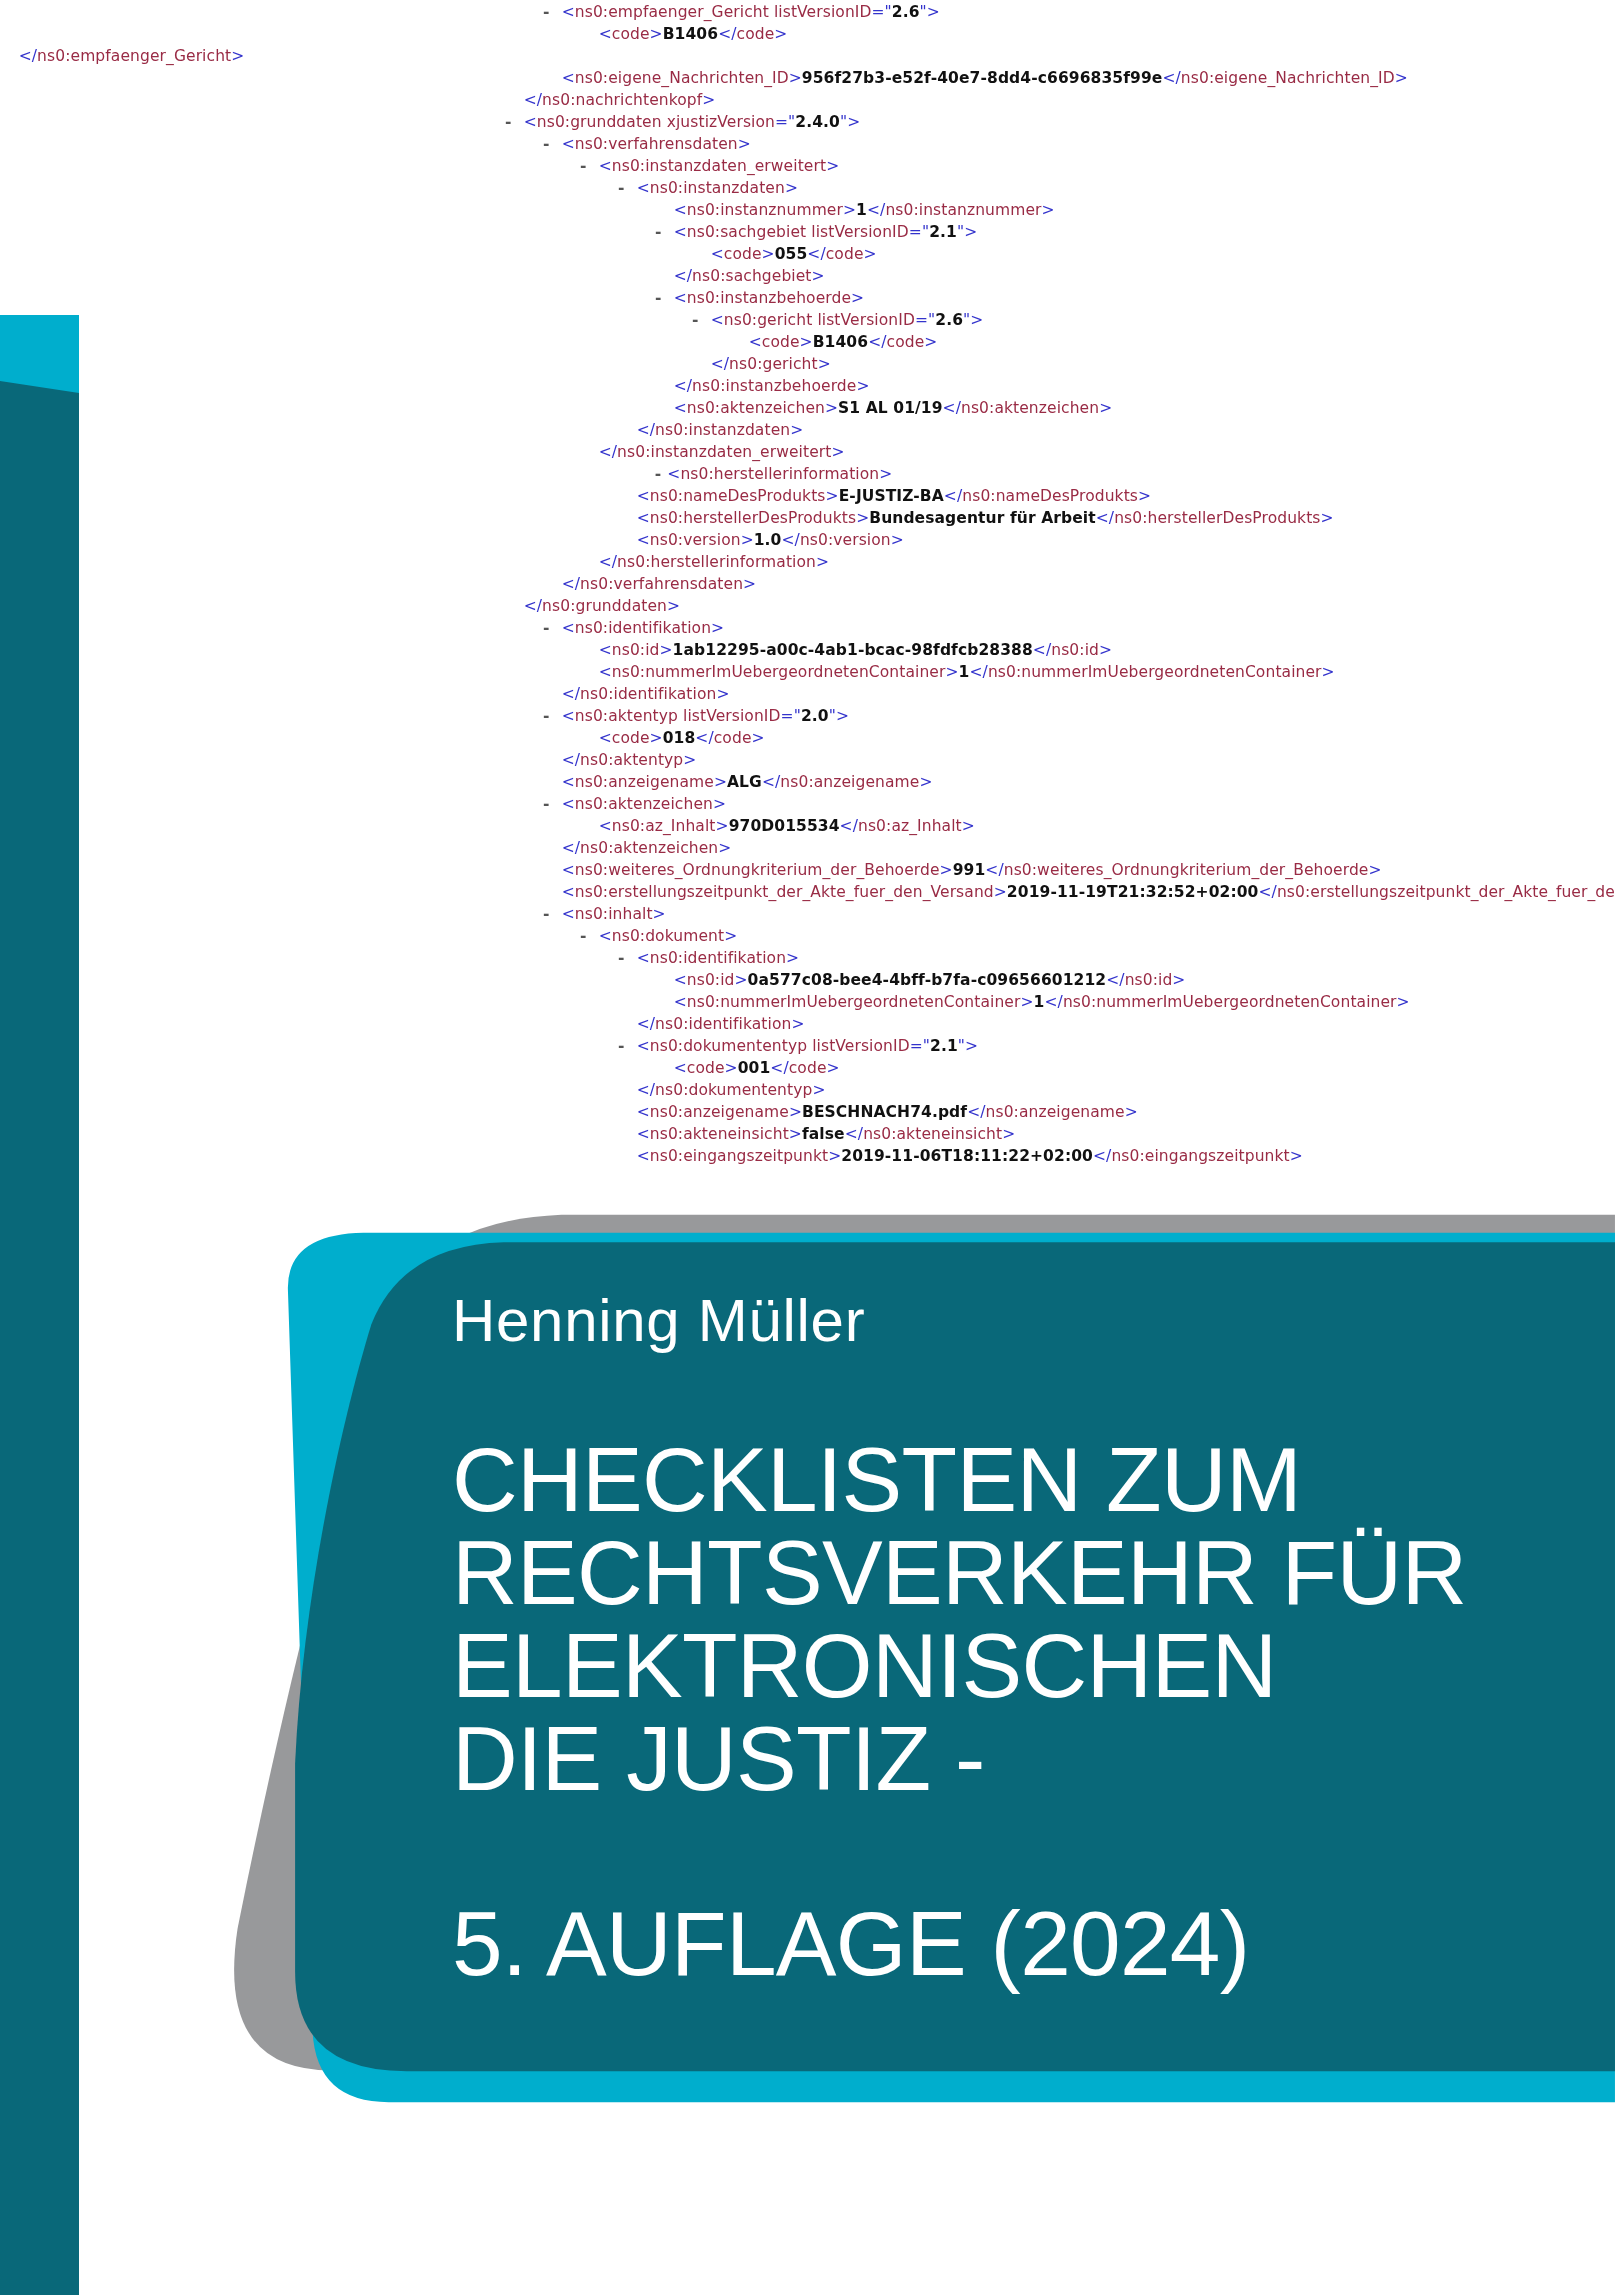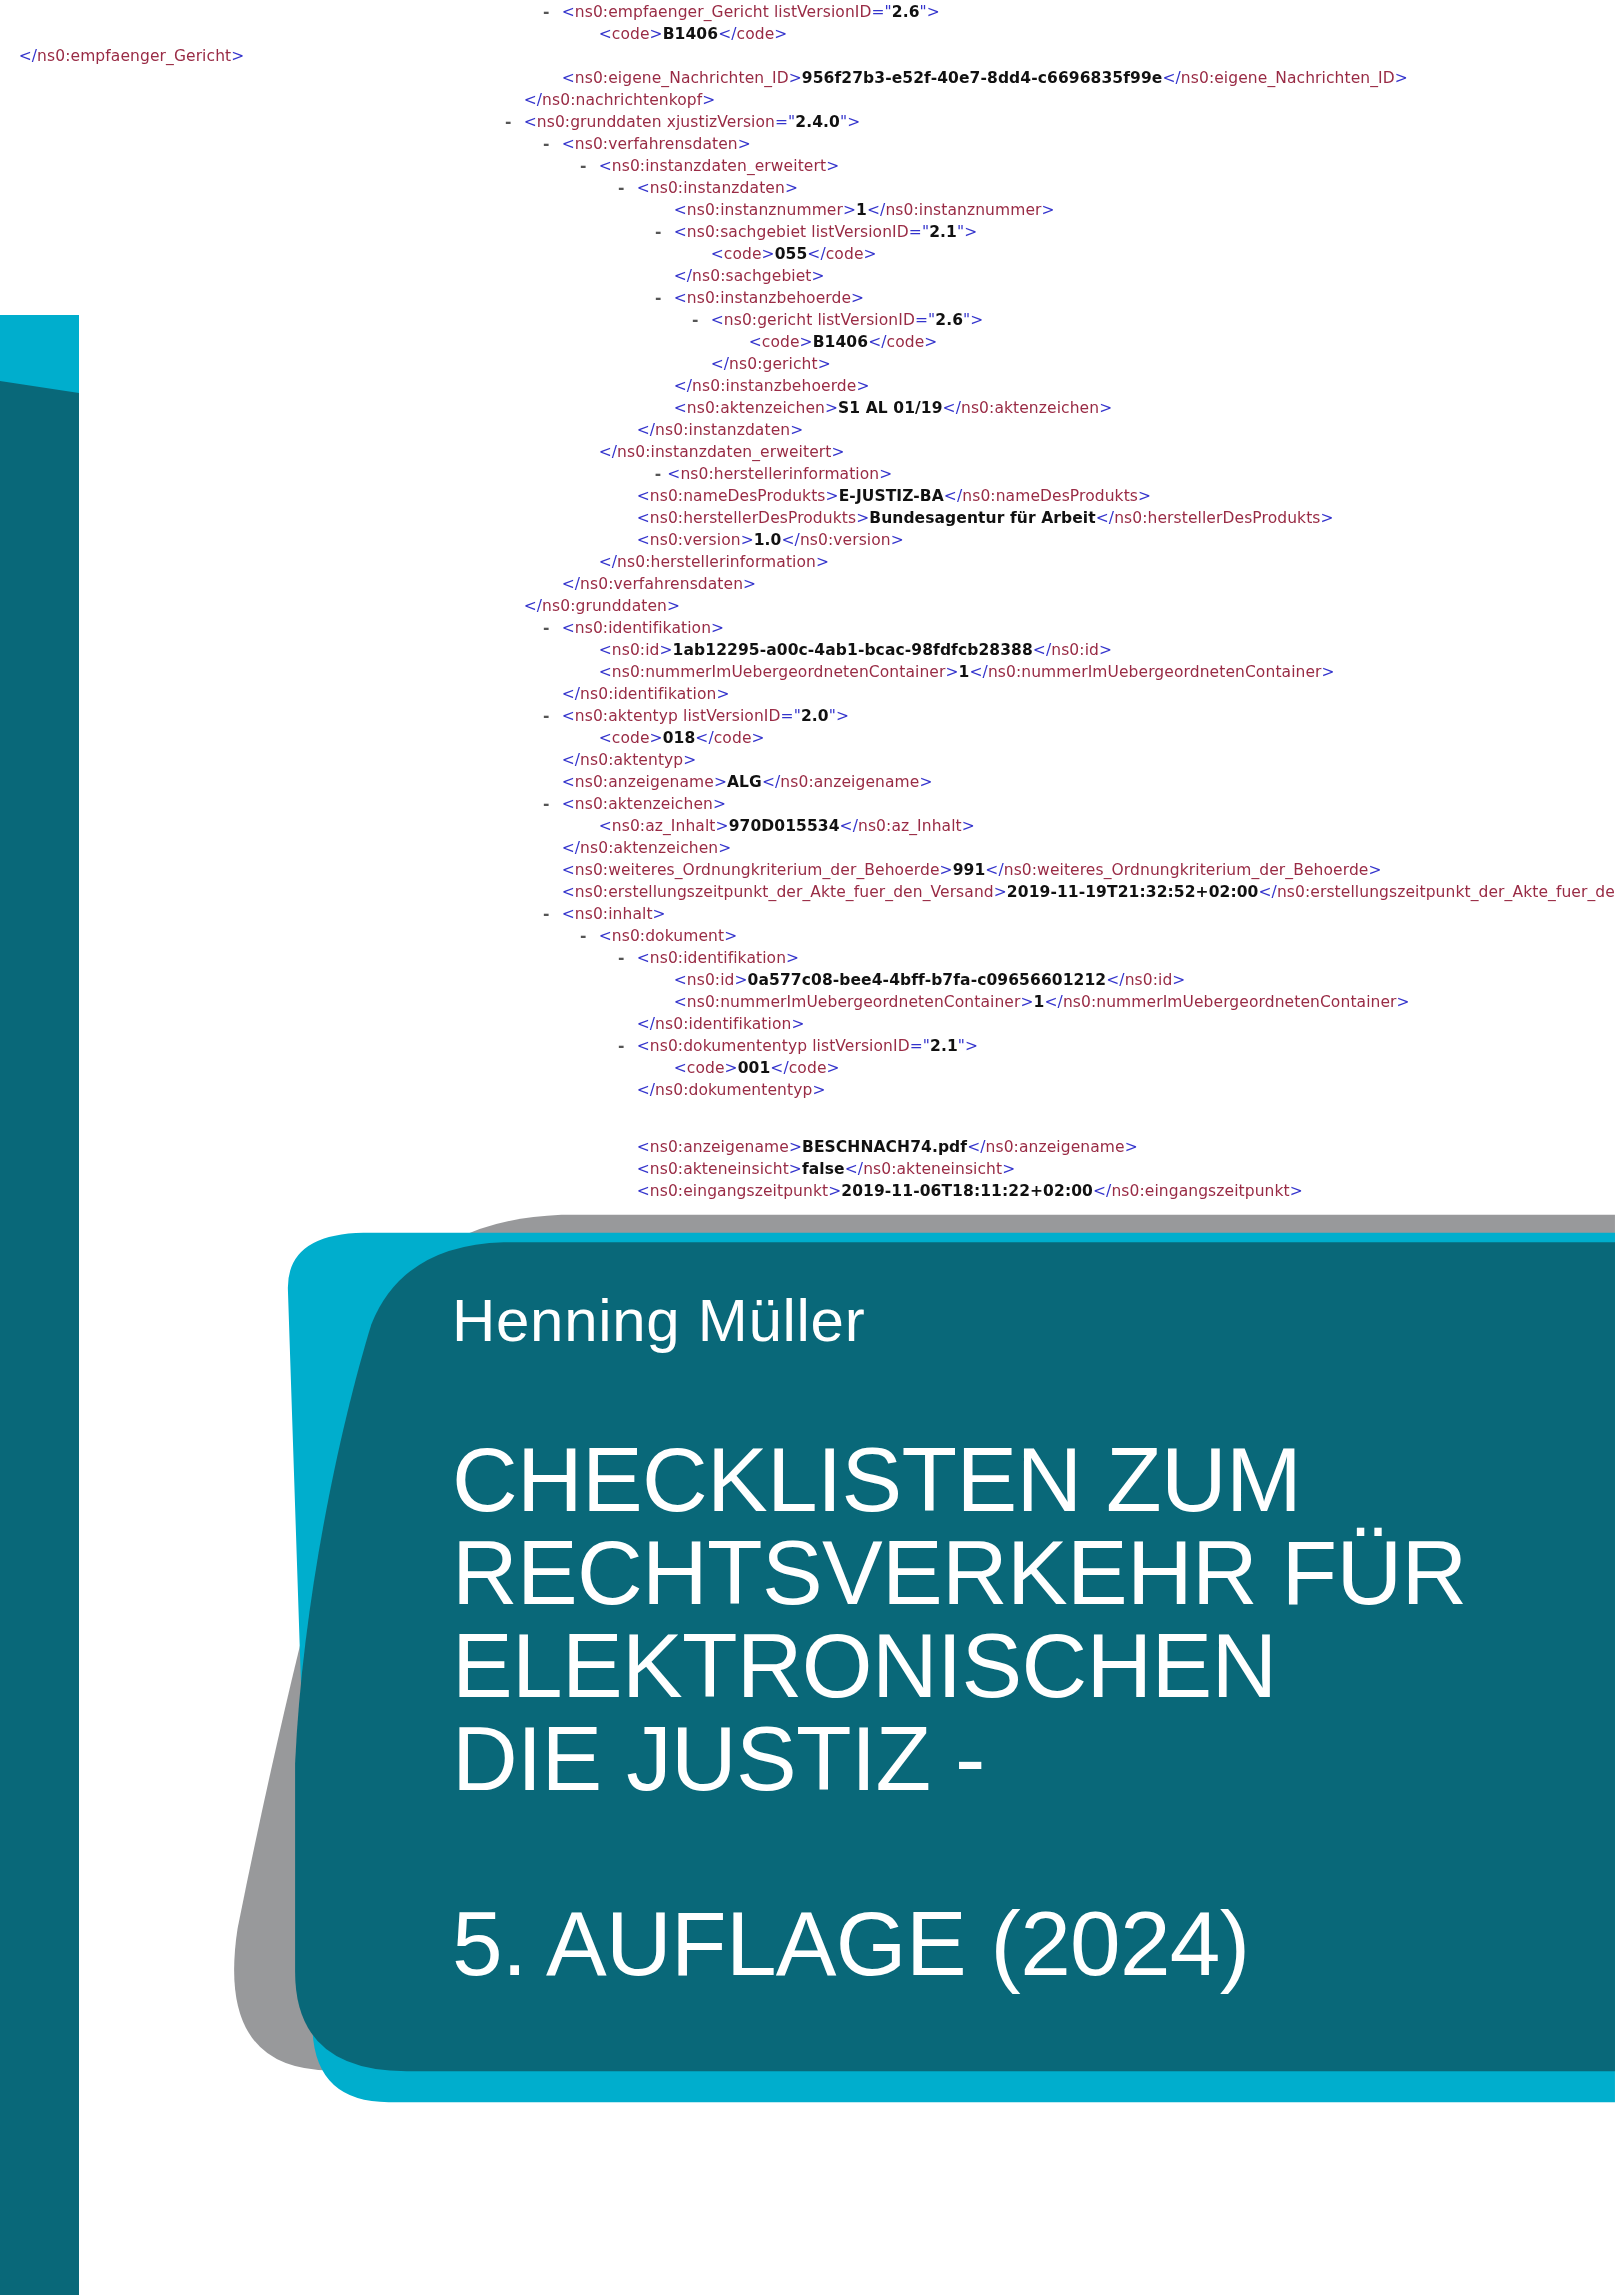--- a/index.html
+++ b/index.html
@@ -103,21 +103,21 @@
     <div class="xline" style="padding-left: 543px;"><span class="exp" style="color: rgb(85, 85, 85);"></span><span><span class="p">&lt;</span><span class="n">ns0:erstellungszeitpunkt_der_Akte_fuer_den_Versand</span><span class="p">&gt;</span><span class="v">2019-11-19T21:32:52+02:00</span><span class="p">&lt;/</span><span class="n">ns0:erstellungszeitpunkt_der_Akte_fuer_den_Versand</span></span></div>
     <div class="xline" style="padding-left: 543px;"><span class="exp" style="color: rgb(85, 85, 85);">-</span><span><span class="p">&lt;</span><span class="n">ns0:inhalt</span><span class="p">&gt;</span></span></div>
     <div class="xline" style="padding-left: 580px;"><span class="exp" style="color: rgb(85, 85, 85);">-</span><span><span class="p">&lt;</span><span class="n">ns0:dokument</span><span class="p">&gt;</span></span></div>
     <div class="xline" style="padding-left: 618px;"><span class="exp" style="color: rgb(85, 85, 85);">-</span><span><span class="p">&lt;</span><span class="n">ns0:identifikation</span><span class="p">&gt;</span></span></div>
     <div class="xline" style="padding-left: 655px;"><span class="exp" style="color: rgb(85, 85, 85);"></span><span><span class="p">&lt;</span><span class="n">ns0:id</span><span class="p">&gt;</span><span class="v">0a577c08-bee4-4bff-b7fa-c09656601212</span><span class="p">&lt;/</span><span class="n">ns0:id</span><span class="p">&gt;</span></span></div>
     <div class="xline" style="padding-left: 655px;"><span class="exp" style="color: rgb(85, 85, 85);"></span><span><span class="p">&lt;</span><span class="n">ns0:nummerImUebergeordnetenContainer</span><span class="p">&gt;</span><span class="v">1</span><span class="p">&lt;/</span><span class="n">ns0:nummerImUebergeordnetenContainer</span><span class="p">&gt;</span></span></div>
     <div class="xline" style="padding-left: 618px;"><span class="exp" style="color: rgb(85, 85, 85);"></span><span><span class="p">&lt;/</span><span class="n">ns0:identifikation</span><span class="p">&gt;</span></span></div>
     <div class="xline" style="padding-left: 618px;"><span class="exp" style="color: rgb(85, 85, 85);">-</span><span><span class="p">&lt;</span><span class="n">ns0:dokumententyp</span> <span class="n">listVersionID</span><span class="p">="</span><span class="v">2.1</span><span class="p">"</span><span class="p">&gt;</span></span></div>
     <div class="xline" style="padding-left: 655px;"><span class="exp" style="color: rgb(85, 85, 85);"></span><span><span class="p">&lt;</span><span class="n">code</span><span class="p">&gt;</span><span class="v">001</span><span class="p">&lt;/</span><span class="n">code</span><span class="p">&gt;</span></span></div>
     <div class="xline" style="padding-left: 618px;"><span class="exp" style="color: rgb(85, 85, 85);"></span><span><span class="p">&lt;/</span><span class="n">ns0:dokumententyp</span><span class="p">&gt;</span></span></div>
-    <div class="xline" style="padding-left: 618px; margin-top: 35px;"><span class="exp" style="color: rgb(85, 85, 85);"></span><span><span class="p">&lt;</span><span class="n">ns0:anzeigename</span><span class="p">&gt;</span><span class="v">BESCHNACH74.pdf</span><span class="p">&lt;/</span><span class="n">ns0:anzeigename</span><span class="p">&gt;</span></span></div>
+    <div class="xline" style="padding-left: 618px;"><span class="exp" style="color: rgb(85, 85, 85);"></span><span><span class="p">&lt;</span><span class="n">ns0:anzeigename</span><span class="p">&gt;</span><span class="v">BESCHNACH74.pdf</span><span class="p">&lt;/</span><span class="n">ns0:anzeigename</span><span class="p">&gt;</span></span></div>
     <div class="xline" style="padding-left: 618px;"><span class="exp" style="color: rgb(85, 85, 85);"></span><span><span class="p">&lt;</span><span class="n">ns0:akteneinsicht</span><span class="p">&gt;</span><span class="v">false</span><span class="p">&lt;/</span><span class="n">ns0:akteneinsicht</span><span class="p">&gt;</span></span></div>
     <div class="xline" style="padding-left: 618px;"><span class="exp" style="color: rgb(85, 85, 85);"></span><span><span class="p">&lt;</span><span class="n">ns0:eingangszeitpunkt</span><span class="p">&gt;</span><span class="v">2019-11-06T18:11:22+02:00</span><span class="p">&lt;/</span><span class="n">ns0:eingangszeitpunkt</span><span class="p">&gt;</span></span></div>
   </div>
 
 <svg class="shapes" width="1615" height="2295" viewBox="0 0 2244 3189">
   <path id="gray-shape" d="M 780,1688 Q 600,1696 552,1810 C 480,2020 400,2330 330,2680 Q 300,2877 460,2877 L 2244,2877 L 2244,1688 Z" fill="#98999b"></path>
   <path id="cyan-shape" d="M 505,1713 L 2244,1713 L 2244,2921 L 540,2921 Q 437,2921 434,2818 L 400,1792 Q 398,1715 505,1713 Z" fill="#00aecd"></path>
   <path id="teal-shape" d="M 700,1726 Q 560,1730 516,1840 C 470,1990 420,2230 410,2450 L 410,2740 Q 410,2878 565,2878 L 2244,2878 L 2244,1726 Z" fill="#096879"></path>
 </svg>
 

